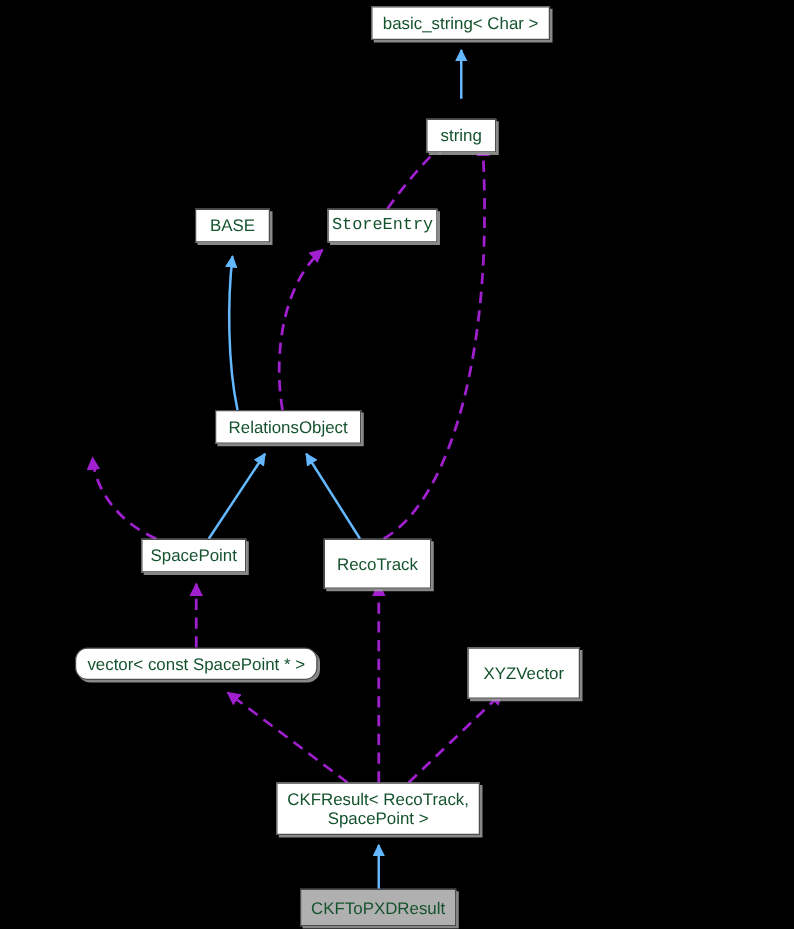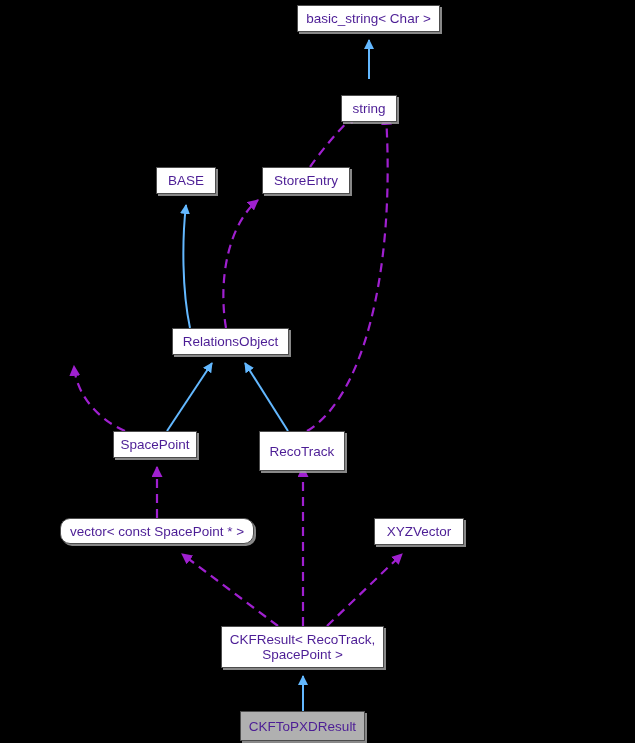--- a/index.html
+++ b/index.html
@@ -20,21 +20,21 @@
     left: 0;
     top: 0;
     width: 635px;
     height: 743px;
   }
   .node {
     position: absolute;
     box-sizing: border-box;
     background: #ffffff;
     border: 1px solid #4d4d4d;
-    color: #4c1d95;
+    color: #14532d;
     font-size: 13.5px;
     line-height: 15px;
     text-align: center;
     display: flex;
     align-items: center;
     justify-content: center;
     white-space: pre;
     box-shadow: 2px 2px 0 rgba(160,160,160,0.85);
     z-index: 5;
   }
@@ -94,42 +94,42 @@
   </div>
 
   <div class="node" style="left:341px; top:79px; width:56px; height:27px;margin-top:16px;">
     <span class="node-label">string</span>
   </div>
 
   <div class="node" style="left:156px; top:167px; width:60px; height:27px;">
     <span class="node-label">BASE</span>
   </div>
 
-  <div class="node" style="left:262px; top:167px; width:88px; height:27px;">
+  <div class="node" style="left:262px; top:167px; width:88px; height:27px;font-family:Liberation Mono, monospace;">
     <span class="node-label">StoreEntry</span>
   </div>
 
 
   <div class="node" style="left:172px; top:328px; width:117px; height:27px;">
     <span class="node-label">RelationsObject</span>
   </div>
 
   <div class="node" style="left:113px; top:431px; width:84px; height:27px;">
     <span class="node-label">SpacePoint</span>
   </div>
 
   <div class="node" style="left:259px; top:431px; width:86px; height:40px;">
     <span class="node-label">RecoTrack</span>
   </div>
 
   <div class="node" style="left:60px; top:518px; width:194px; height:26px;border-radius:10px;">
     <span class="node-label">vector&lt; const SpacePoint * &gt;</span>
   </div>
 
-  <div class="node" style="left:374px; top:518px; width:90px; height:27px;">
+  <div class="node" style="left:374px; top:518px; width:90px; height:41px;">
     <span class="node-label">XYZVector</span>
   </div>
 
   <div class="node" style="left:221px; top:626px; width:163px; height:42px;">
     <span class="node-label">CKFResult&lt; RecoTrack,
 SpacePoint &gt;</span>
   </div>
 
   <div class="node highlight" style="left:240px; top:711px; width:125px; height:30px;">
     <span class="node-label">CKFToPXDResult</span>

